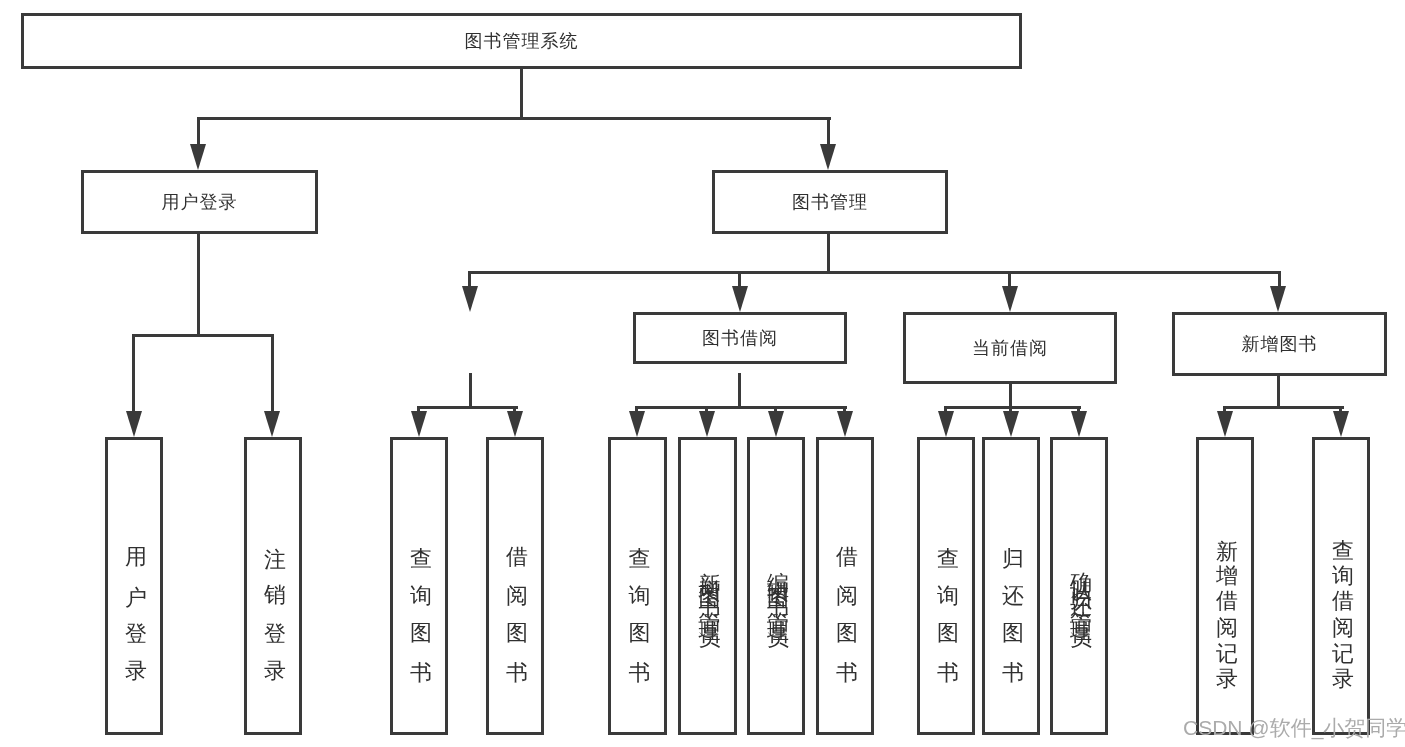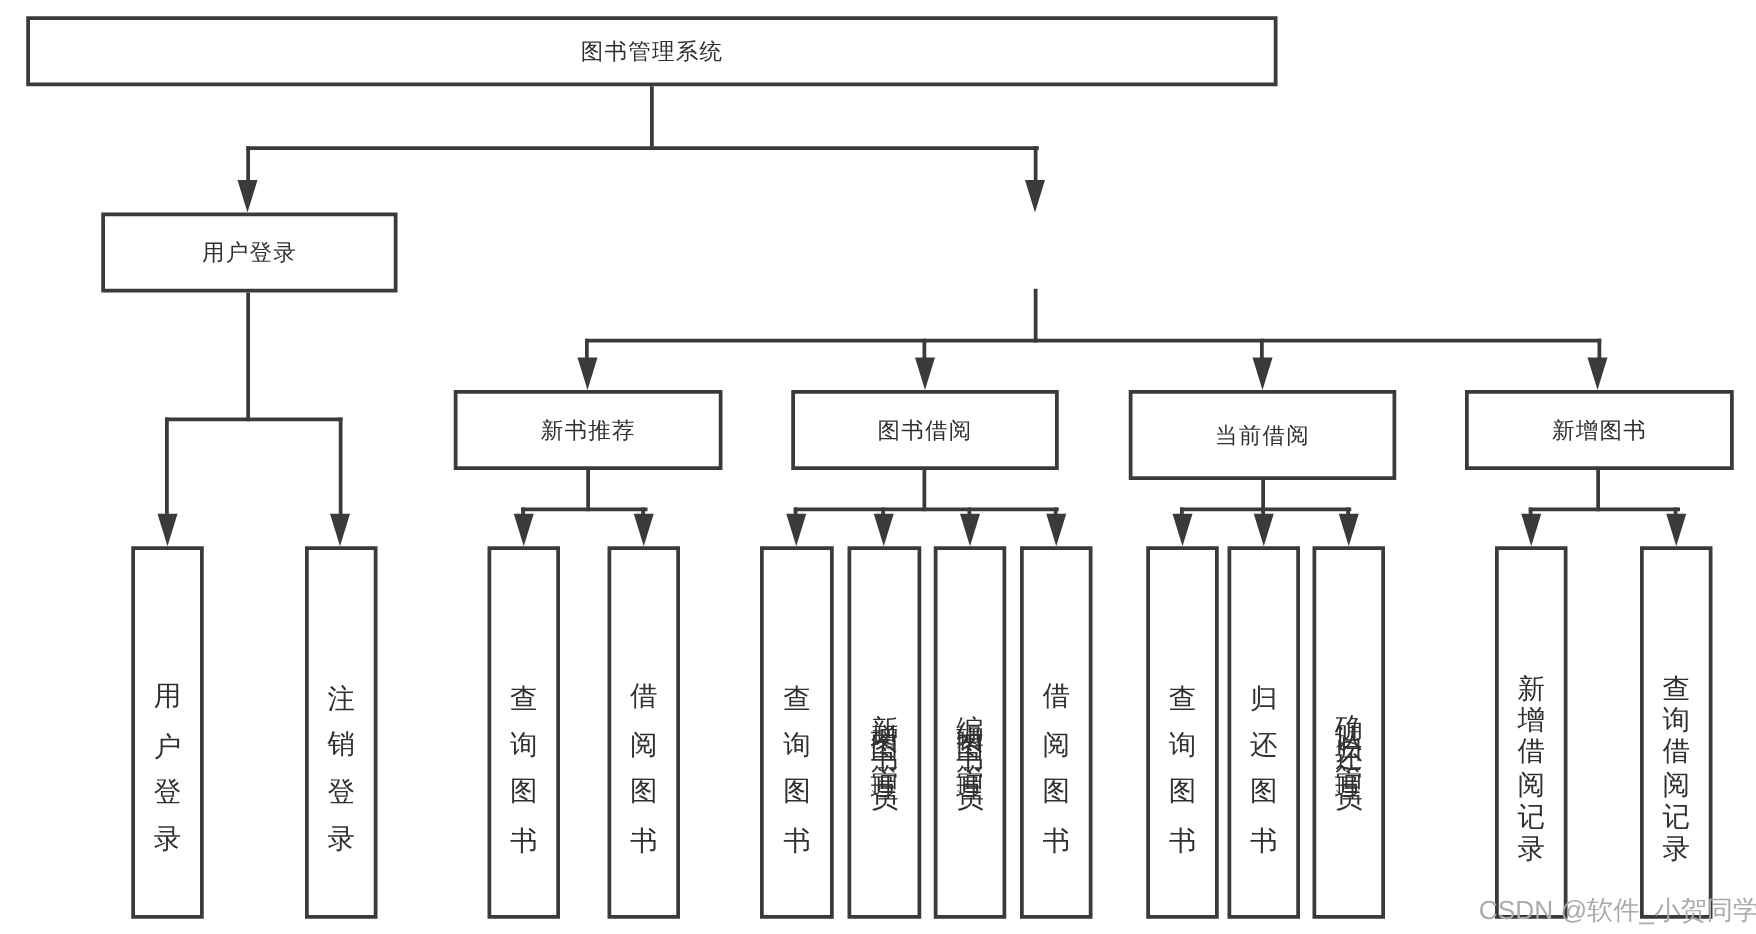--- a/index.html
+++ b/index.html
@@ -10,21 +10,21 @@
   }
   html,body{margin:0;padding:0;background:var(--bg);}
   body{font-family:"Liberation Sans","DejaVu Sans",sans-serif;}
   .canvas{
     position:relative;width:1405px;height:747px;background:var(--bg);
     overflow:hidden;
   }
   .box{
     position:absolute;box-sizing:border-box;
     border:3px solid var(--line);background:#fff;
-    display:flex;align-items:center;justify-content:center;
+    display:flex;align-items:center;justify-content:center;font-family:Liberation Mono, monospace;
   }
   .h-label{
     font-size:18px;color:var(--text);letter-spacing:1px;white-space:nowrap;
   }
   .v-label{
     writing-mode:vertical-rl;text-orientation:mixed;
     font-size:22px;color:var(--text);line-height:1;white-space:nowrap;
   }
   .line{position:absolute;background:var(--line);}
   .arrow{
@@ -102,25 +102,25 @@
   <div class="arrow" style="left:1217px;top:411px;"></div>
   <div class="arrow" style="left:1333px;top:411px;"></div>
 
   <div class="box" style="left:21px;top:13px;width:1001px;height:56px;">
     <span class="h-label">图书管理系统</span>
   </div>
 
   <div class="box" style="left:81px;top:170px;width:237px;height:64px;">
     <span class="h-label">用户登录</span>
   </div>
+  <div class="box" style="left:712px;top:170px;width:236px;height:64px;">
+    <span class="h-label">图书管理</span>
+  </div>
 
-  <div class="box" style="left:363px;top:312px;width:215px;height:64px;">
-    <span class="h-label">新书推荐</span>
-  </div>
-  <div class="box" style="left:633px;top:312px;width:214px;height:64px;">
+  <div class="box" style="left:633px;top:312px;width:214px;height:52px;">
     <span class="h-label">图书借阅</span>
   </div>
   <div class="box" style="left:903px;top:312px;width:214px;height:72px;">
     <span class="h-label">当前借阅</span>
   </div>
   <div class="box" style="left:1172px;top:312px;width:215px;height:64px;">
     <span class="h-label">新增图书</span>
   </div>
 
   <div class="box" style="left:105px;top:437px;width:58px;height:298px;">

